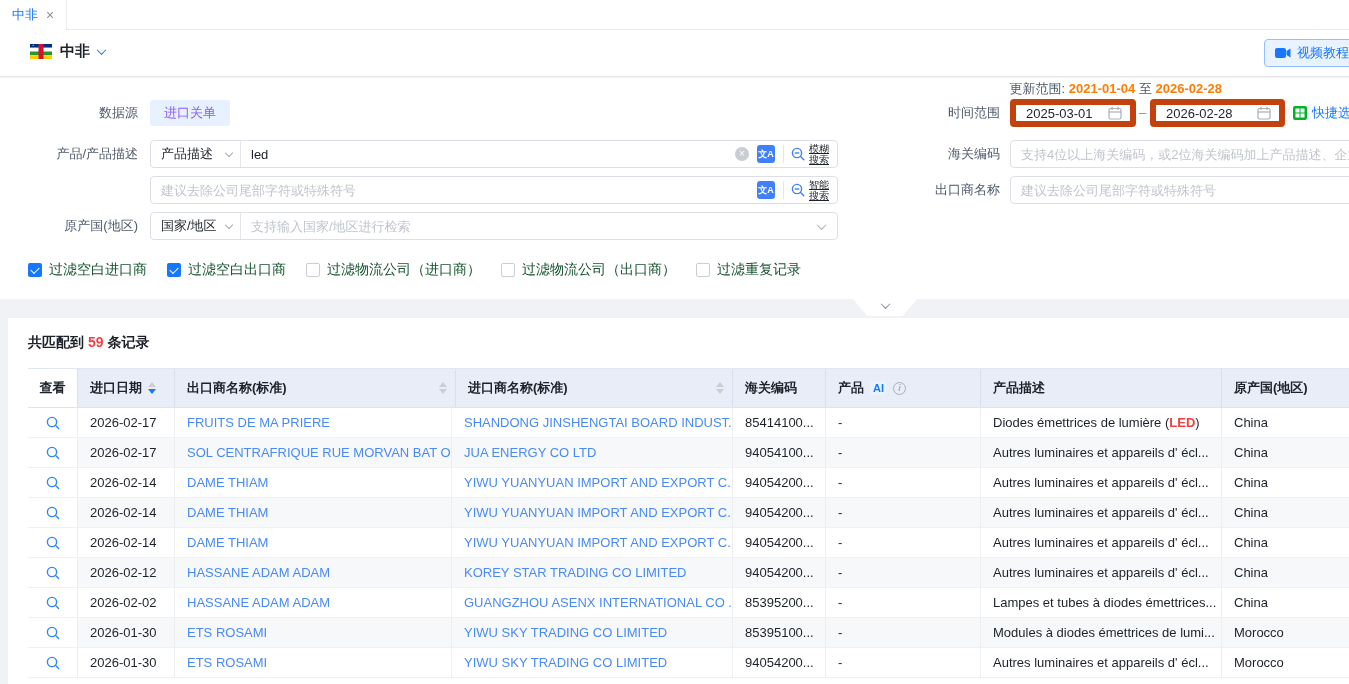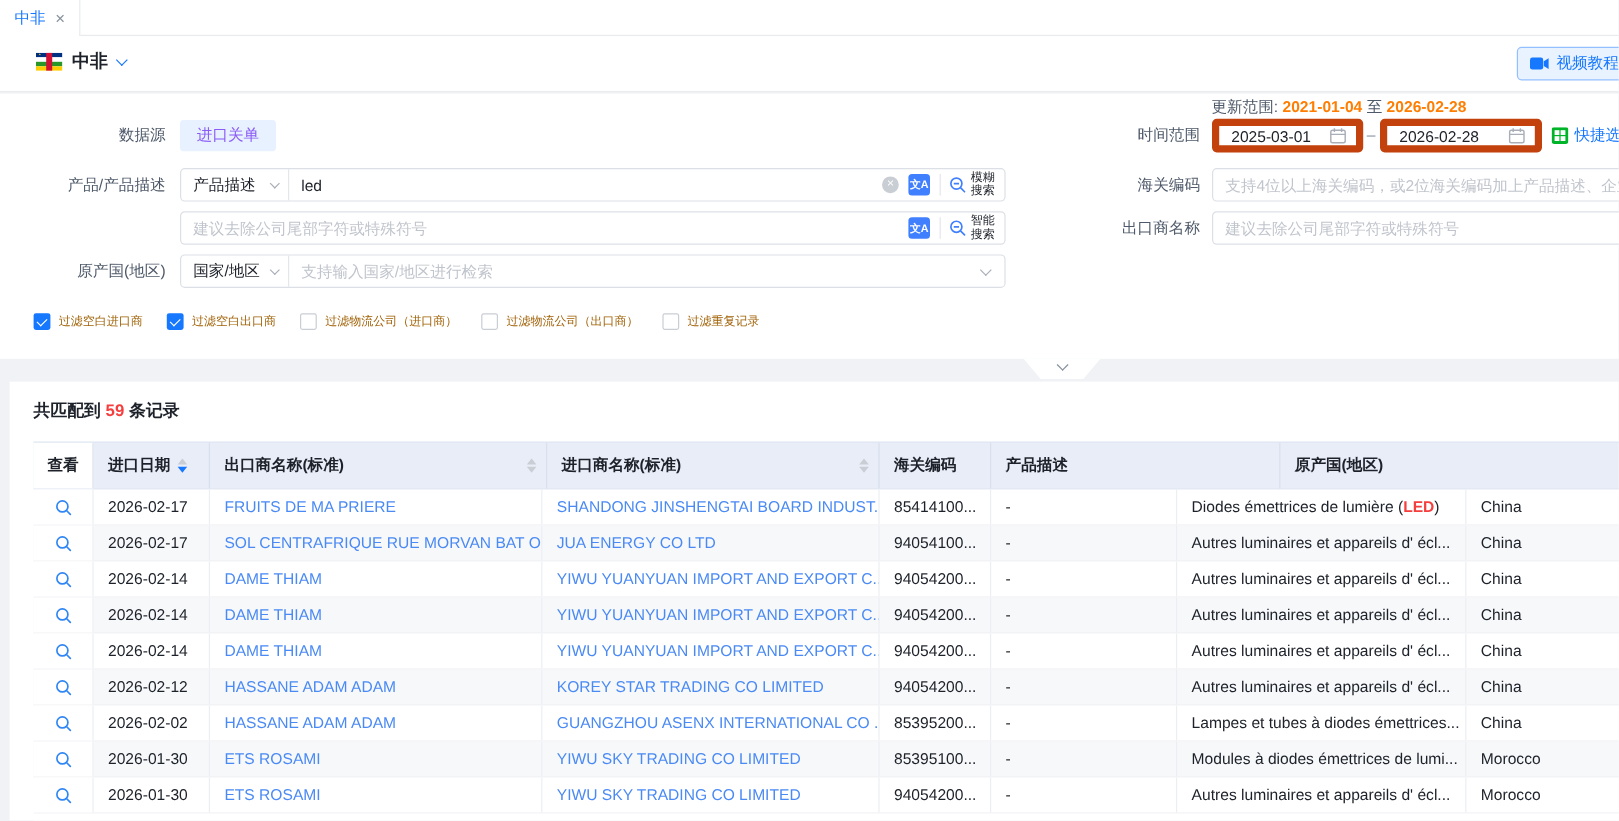--- a/index.html
+++ b/index.html
@@ -33,35 +33,35 @@
   .src-btn { position:absolute; left:150px; top:22px; height:26px; padding:0 14px; line-height:26px; background:#e8f1ff; color:#8b5cf6; border-radius:3px; font-size:13px; }
 
   .ctrl { position:absolute; height:28px; border:1px solid #dcdfe6; border-radius:4px; background:#fff; display:flex; align-items:center; }
   .ctrl .sel { width:90px; height:100%; display:flex; align-items:center; justify-content:space-between; padding:0 8px 0 10px; border-right:1px solid #e5e6eb; color:#1d2129; }
   .ctrl .sel .chev, .date-inp .chev { border-color:#a9aeb8; width:6px; height:6px; transform:rotate(45deg); margin-top:-3px; }
   .ctrl input { flex:1; border:none; outline:none; height:100%; padding:0 8px 0 10px; font-size:13px; color:#1d2129; font-family:inherit; background:transparent; min-width:0; }
   .ctrl input::placeholder, .date-inp input::placeholder { color:#c0c4cc; }
   .clear-ic { width:14px; height:14px; border-radius:50%; background:#c9cdd4; color:#fff; font-size:10px; line-height:14px; text-align:center; margin-right:8px; flex:0 0 auto; }
   .trans-ic { width:18px; height:18px; border-radius:3px; background:#4080ff; color:#fff; font-size:9px; font-weight:bold; display:flex; align-items:center; justify-content:center; margin-right:8px; flex:0 0 auto; }
   .vsep { width:1px; height:18px; background:#e5e6eb; flex:0 0 auto; }
-  .search-mini { display:flex; align-items:center; gap:3px; padding:0 8px 0 6px; flex:0 0 auto; cursor:pointer; }
+  .search-mini { display:flex; align-items:center; gap:3px; padding:0 8px 0 6px; flex:0 0 auto; cursor:pointer;text-decoration:underline; }
   .search-mini .txt { font-size:10px; line-height:11px; color:#1d2129; }
   .tail-chev { margin-right:12px; flex:0 0 auto; }
 
   .date-inp { position:absolute; height:28px; border:6px solid #c2410c; border-radius:4px; background:#fff; display:flex; align-items:center; justify-content:space-between; padding:0 8px 0 10px; color:#1d2129; }
   .dash { position:absolute; color:#86909c; line-height:28px; }
   .quick { position:absolute; display:flex; align-items:center; gap:5px; color:#1677ff; line-height:28px; white-space:nowrap; }
 
   .cbrow { position:absolute; left:28px; top:183px; display:flex; align-items:center; gap:20px; }
   .cbitem { display:flex; align-items:center; gap:7px; }
   .cb { width:14px; height:14px; border-radius:2px; position:relative; flex:0 0 auto; }
   .cb.on { background:#1677ff; }
   .cb.on::after { content:""; position:absolute; left:3px; top:3.5px; width:7px; height:4px; border-left:1.6px solid #fff; border-bottom:1.6px solid #fff; transform:rotate(-45deg); }
   .cb.off { background:#fff; border:1px solid #c9cdd4; }
-  .cbitem span.lbl { color:#a16207; font-size:10px; }
+  .cbitem span.lbl { color:#14532d; font-size:14px; }
 
   .collapse-tab { position:absolute; left:845px; top:299px; width:80px; height:17px; background:#fff;
                   clip-path:polygon(10% 0, 90% 0, 72% 100%, 28% 100%); display:flex; align-items:center; justify-content:center; }
   .collapse-tab .chev { border-color:#86909c; margin-top:-4px; }
 
   
   .results { position:absolute; left:8px; top:318px; width:1400px; height:366px; background:#fff; }
   .summary { position:absolute; left:20px; top:16px; font-size:14px; font-weight:bold; color:#1d2129; }
   .summary .cnt { color:#f53f3f; padding:0 4px; }
 
@@ -284,20 +284,25 @@
         </div>
         <div class="th c-imp">
           <span>进口商名称(标准)</span>
           <span class="spacer"></span>
           <span class="carets">
               <span class="car-up"></span>
               <span class="car-dn"></span>
             </span>
         </div>
         <div class="th c-hs">海关编码</div>
+        <div class="th c-prod">
+          <span>产品</span>
+          <span class="ai-badge">AI</span>
+          <span class="info-ic">i</span>
+        </div>
         <div class="th c-desc">产品描述</div>
         <div class="th c-origin">原产国(地区)</div>
       </div>
 
       <div class="tr">
         <div class="td c-view">
             <svg width="16" height="16" viewBox="0 0 16 16">
               <circle cx="7" cy="7" r="4.6" fill="none" stroke="#3086f5" stroke-width="1.4"></circle>
               <line x1="10.6" y1="10.6" x2="13.6" y2="13.6" stroke="#3086f5" stroke-width="1.4" stroke-linecap="round"></line>
             </svg>

